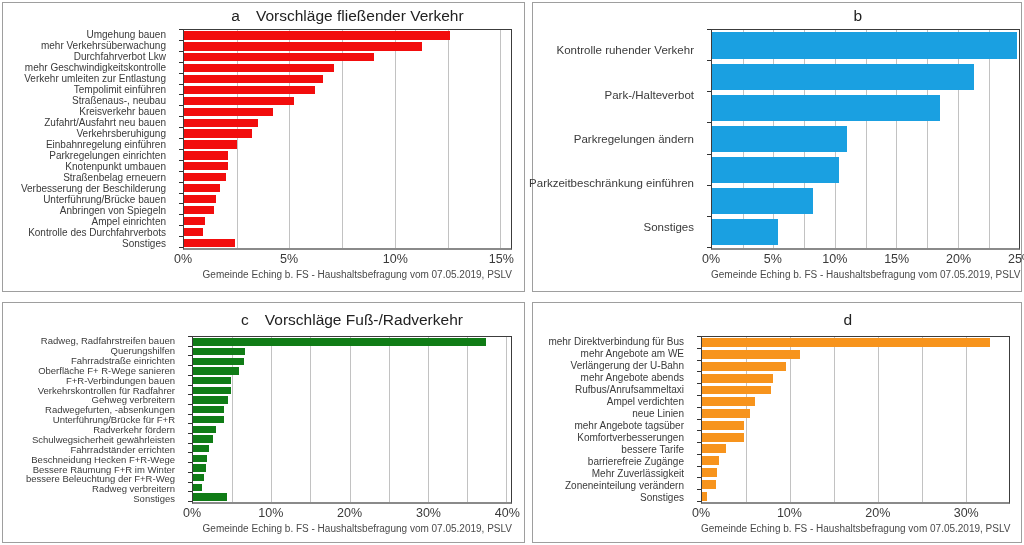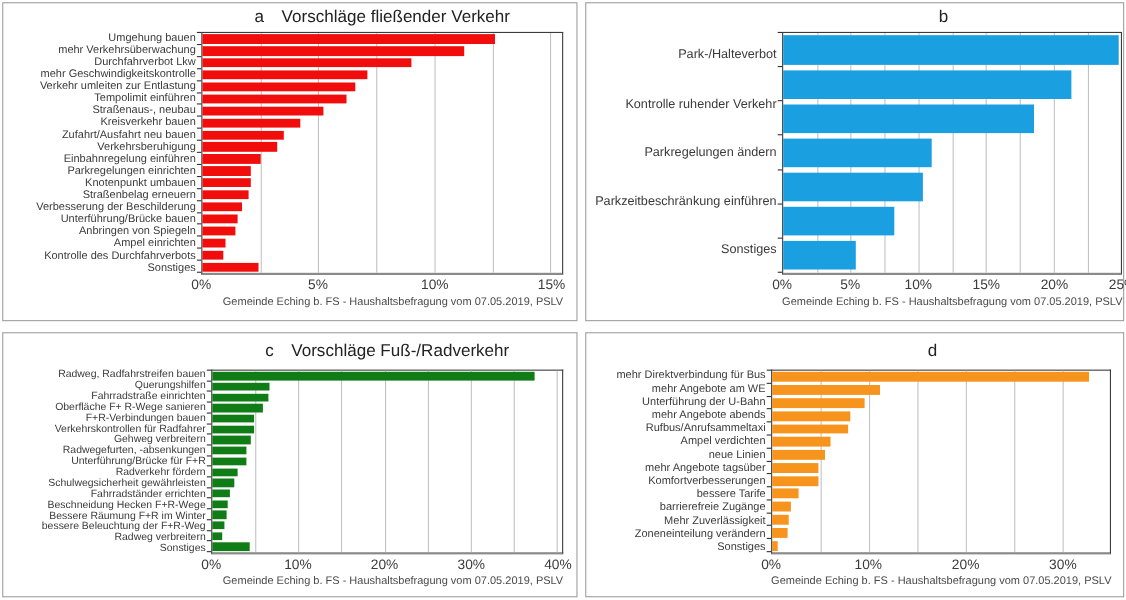--- a/index.html
+++ b/index.html
@@ -11,21 +11,21 @@
   .panel-a{grid-template-columns:180px 1fr;}
   .panel-b{grid-template-columns:178px 1fr;}
   .panel-c{grid-template-columns:189px 1fr;}
   .panel-d{grid-template-columns:168px 1fr;}
   .panel-c,.panel-d{grid-template-rows:33px 1fr 19px 14px;padding-bottom:5px;}
   .title{grid-column:2;grid-row:1;display:flex;align-items:center;justify-content:center;
          font-size:15.5px;color:#222;padding-right:12px;white-space:nowrap;}
   .tletter{margin-right:16px;}
   .ylabels{grid-column:1;grid-row:2;display:flex;flex-direction:column;min-width:0;}
   .ylabel{flex:1;display:flex;align-items:center;justify-content:flex-end;
-          padding-right:5px;white-space:nowrap;color:#3a3a3a;line-height:1;}
+          padding-right:17px;white-space:nowrap;color:#3a3a3a;line-height:1;}
   .panel-a .ylabel{font-size:10px;}
   .panel-b .ylabel{font-size:11.5px;}
   .panel-c .ylabel{font-size:9.5px;}
   .panel-d .ylabel{font-size:10px;}
   .plotwrap{grid-column:2;grid-row:2;padding-right:12px;min-width:0;}
   .plot{position:relative;height:100%;box-sizing:border-box;background:#fff;
         border:1px solid #3c3c3c;border-bottom:2px solid #8a8a8a;}
   .grid{position:absolute;top:0;bottom:0;width:1px;background:#c2c2c2;}
   .bars{position:absolute;left:0;right:0;top:0;bottom:0;display:flex;flex-direction:column;}
   .bar-row{flex:1;display:flex;align-items:center;min-height:0;}
@@ -173,22 +173,22 @@
         </div>
       </div>
     <div class="caption">Gemeinde Eching b. FS - Haushaltsbefragung vom 07.05.2019, PSLV</div>
   </div>
 
   <div class="panel panel-b">
     <div class="title">
       <span class="tletter">b</span>
     </div>
     <div class="ylabels">
+        <div class="ylabel">Kontrolle ruhender Verkehr</div>
         <div class="ylabel">Park-/Halteverbot</div>
-        <div class="ylabel">Kontrolle ruhender Verkehr</div>
         <div class="ylabel">Parkregelungen ändern</div>
         <div class="ylabel">Parkzeitbeschränkung einführen</div>
         <div class="ylabel">Sonstiges</div>
       </div>
     <div class="plotwrap">
       <div class="plot">
           <div class="grid" style="left: 10%;"></div>
           <div class="grid" style="left: 20%;"></div>
           <div class="grid" style="left: 30%;"></div>
           <div class="grid" style="left: 40%;"></div>
@@ -362,21 +362,21 @@
     <div class="caption">Gemeinde Eching b. FS - Haushaltsbefragung vom 07.05.2019, PSLV</div>
   </div>
 
   <div class="panel panel-d">
     <div class="title">
       <span class="tletter">d</span>
     </div>
     <div class="ylabels">
         <div class="ylabel">mehr Direktverbindung für Bus</div>
         <div class="ylabel">mehr Angebote am WE</div>
-        <div class="ylabel">Unterführung der U-Bahn</div>
+        <div class="ylabel">Verlängerung der U-Bahn</div>
         <div class="ylabel">mehr Angebote abends</div>
         <div class="ylabel">Rufbus/Anrufsammeltaxi</div>
         <div class="ylabel">Ampel verdichten</div>
         <div class="ylabel">neue Linien</div>
         <div class="ylabel">mehr Angebote tagsüber</div>
         <div class="ylabel">Komfortverbesserungen</div>
         <div class="ylabel">bessere Tarife</div>
         <div class="ylabel">barrierefreie Zugänge</div>
         <div class="ylabel">Mehr Zuverlässigkeit</div>
         <div class="ylabel">Zoneneinteilung verändern</div>

